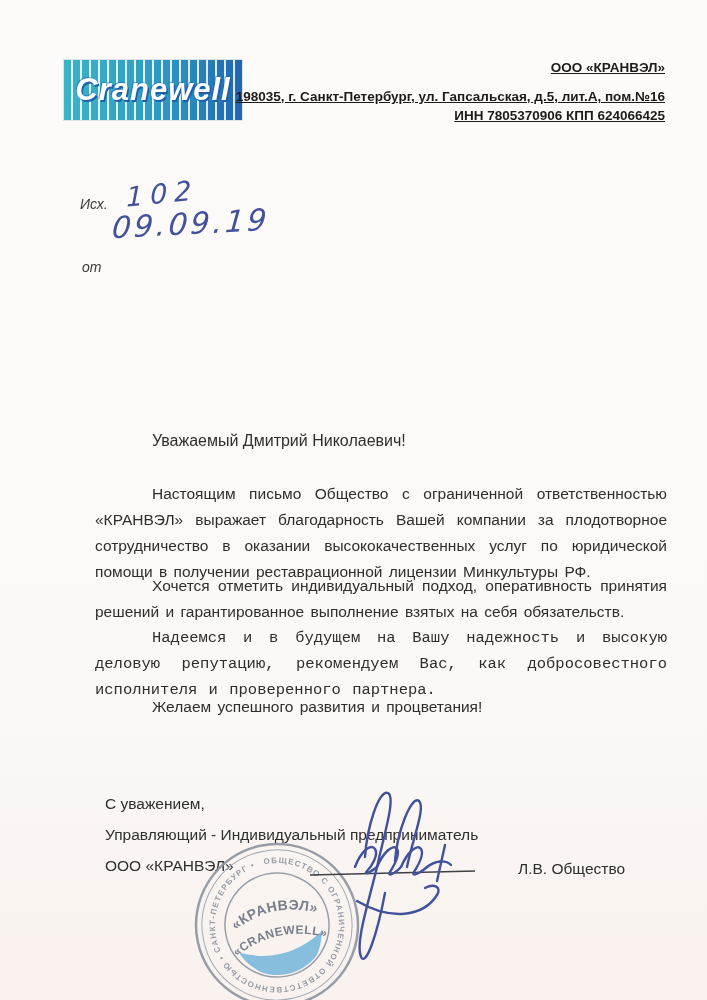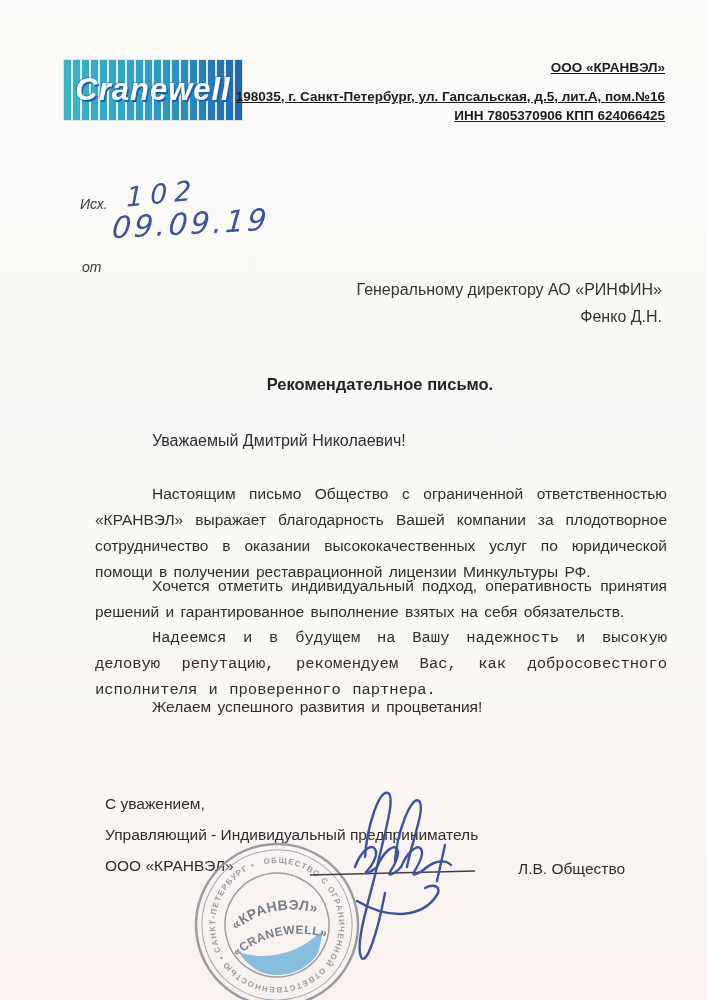--- a/index.html
+++ b/index.html
@@ -88,26 +88,21 @@
     <div class="hline first">ООО «КРАНВЭЛ»</div>
     <div class="hline">198035, г. Санкт-Петербург, ул. Гапсальская, д.5, лит.А, пом.№16</div>
     <div class="hline">ИНН 7805370906  КПП 624066425</div>
   </div>
 
   <span class="ref-label" style="left:80px;top:196px;">Исх.</span>
   <span class="hand num">102</span>
   <span class="ref-label" style="left:82px;top:226px;margin-top:33px;">от</span>
   <span class="hand date">09.09.19</span>
 
-  <div class="addressee">
-    <div>Генеральному директору АО «РИНФИН»</div>
-    <div>Фенко Д.Н.</div>
-  </div>
 
-  <div class="title">Рекомендательное письмо.</div>
   <div class="salutation">Уважаемый Дмитрий Николаевич!</div>
   <p class="para p2">Хочется отметить индивидуальный подход, оперативность принятия решений и гарантированное выполнение взятых на себя обязательств.</p>
   <p class="para p1">Настоящим письмо Общество с ограниченной ответственностью «КРАНВЭЛ» выражает благодарность Вашей компании за плодотворное сотрудничество в оказании высококачественных услуг по юридической помощи в получении реставрационной лицензии Минкультуры РФ.</p>
   <p class="para p3">Надеемся и в будущем на Вашу надежность и высокую деловую репутацию, рекомендуем Вас, как добросовестного исполнителя и проверенного партнера.</p>
   <p class="para p4">Желаем успешного развития и процветания!</p>
 
   <div class="regards">С уважением,</div>
   <div class="position-line">Управляющий - Индивидуальный предприниматель</div>
   <div class="company-line">ООО «КРАНВЭЛ»</div>
   <div class="signer">Л.В. Общество</div>

